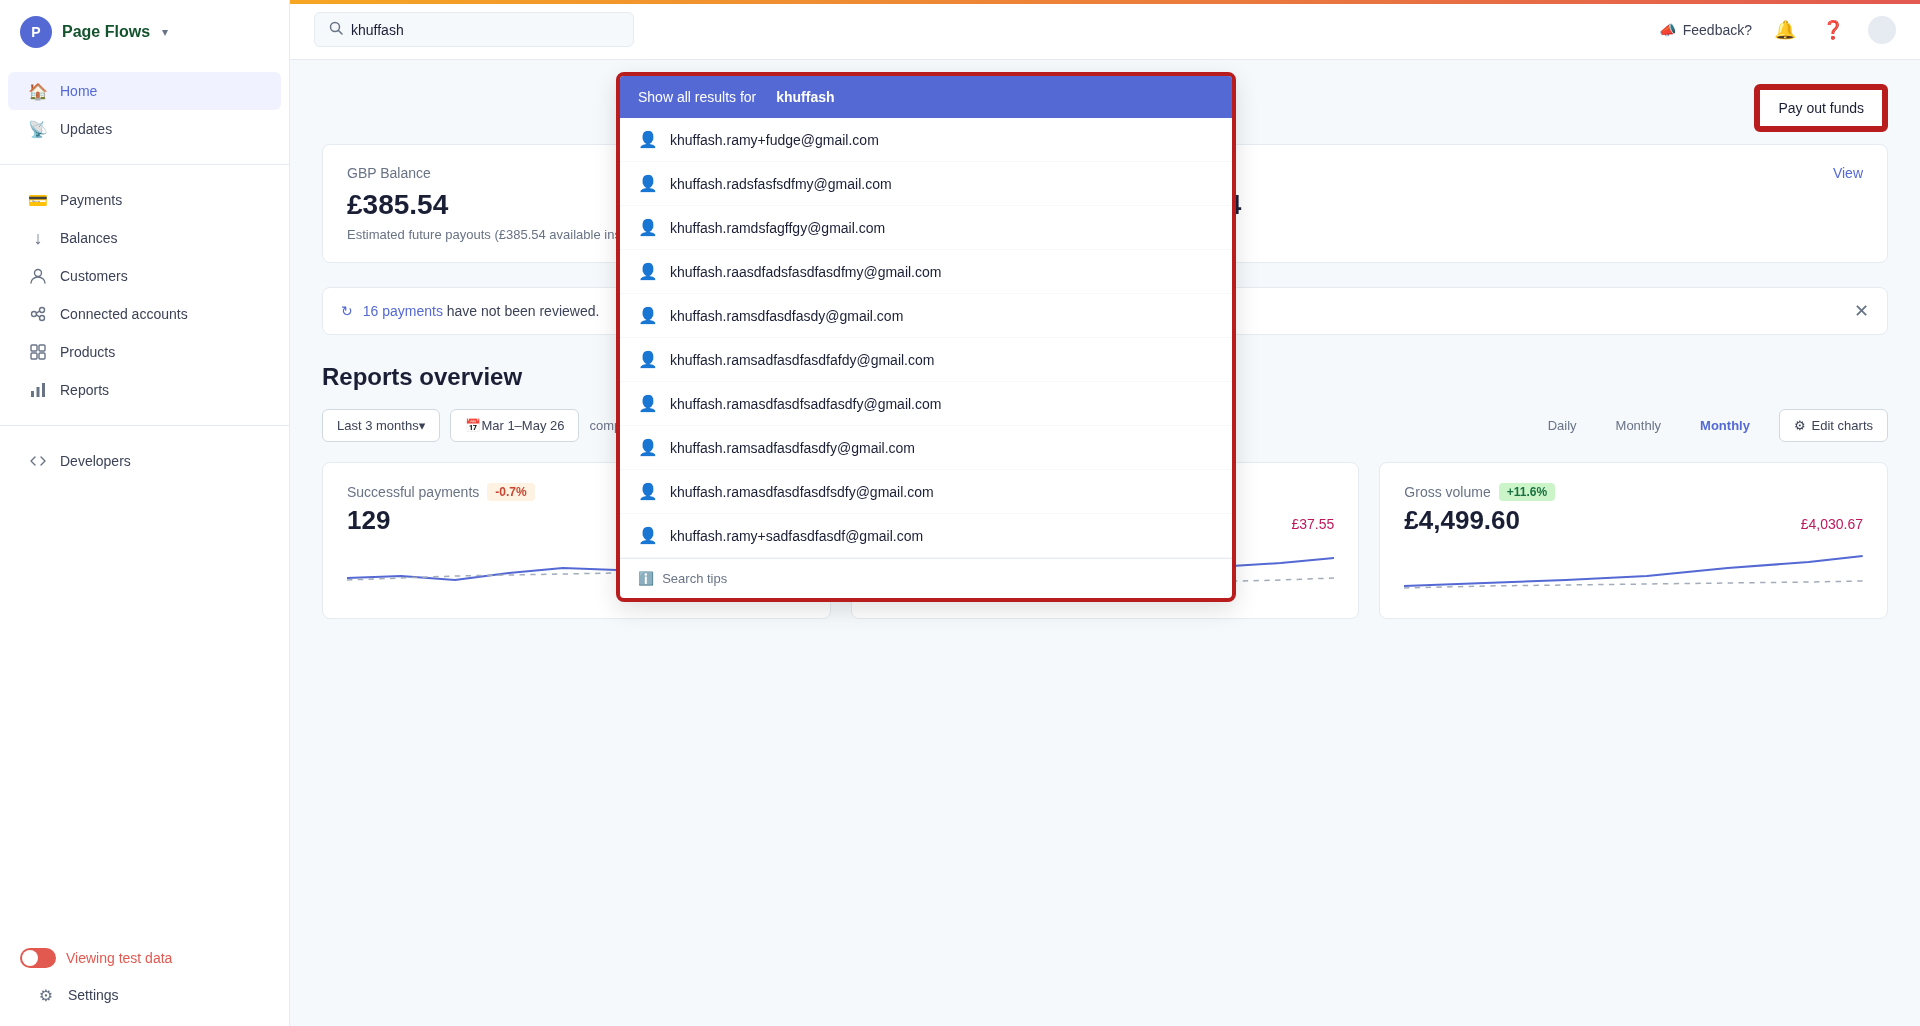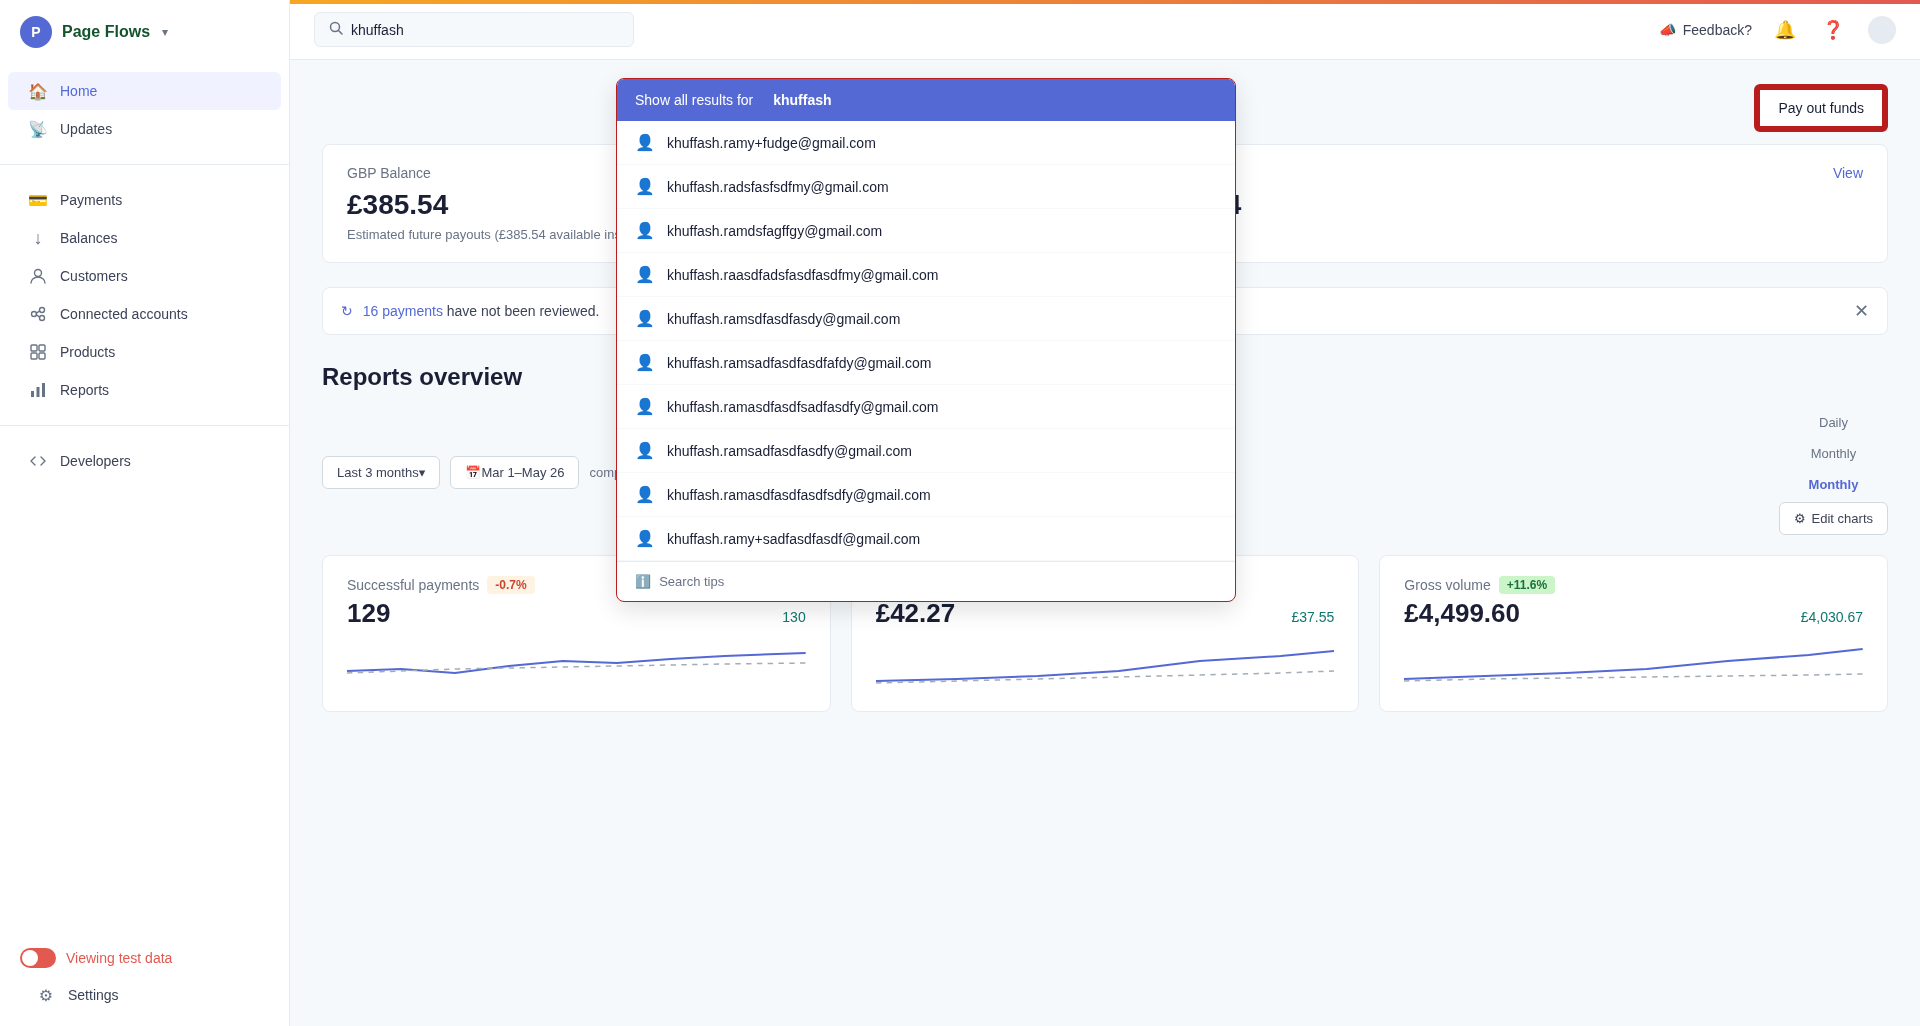--- a/index.html
+++ b/index.html
@@ -174,21 +174,21 @@
     .toolbar-btn {
       background: #fff;
       border: 1px solid #d1d9e0;
       border-radius: 6px;
       padding: 8px 14px;
       font-size: 13px; color: #3c4257;
       cursor: pointer;
       display: flex; align-items: center; 
     }
     .compared-to { font-size: 13px; color: #697386; }
-    .toolbar-right { margin-left: auto; display: flex; align-items: center; gap: 4px; flex-direction: column; }
+    .toolbar-right { margin-left: auto; display: flex; align-items: center; gap: 19px; }
     .view-btn { background: none; border: none; padding: 6px 10px; font-size: 13px; color: #697386; cursor: pointer; border-radius: 4px; }
     .view-btn.active { color: #5469d4; font-weight: 600; }
     .edit-charts-btn {
       display: flex; align-items: center; gap: 6px;
       background: #fff; border: 1px solid #d1d9e0;
       border-radius: 6px; padding: 8px 14px;
       font-size: 13px; color: #3c4257; cursor: pointer;
     }
 
     
@@ -204,34 +204,34 @@
     .metric-header { display: flex; align-items: center; gap: 8px; margin-bottom: 4px; }
     .metric-title { font-size: 14px; color: #697386; font-weight: 500; }
     .metric-badge {
       font-size: 12px; font-weight: 600;
       padding: 2px 8px; border-radius: 4px;
     }
     .badge-negative { background: #fef3e2; color: #c94631; }
     .badge-positive { background: #cbf4c9; color: #1a7140; }
     .metric-values { display: flex; align-items: baseline; justify-content: space-between; margin-bottom: 12px; }
     .metric-main { font-size: 26px; font-weight: 600; color: #1a1f36; }
-    .metric-prev { font-size: 14px; color: #0f766e; text-align: right; }
+    .metric-prev { font-size: 14px; color: #be185d; text-align: right; }
     .metric-chart { height: 50px; position: relative; }
     .chart-line {
       width: 100%; height: 100%;
     }
 
     
     #search-dropdown {
       position: absolute;
-      top: 78px;
+      top: 72px;
       left: 326px;
       width: 620px;
       background: #fff;
-      border: 1px solid #b91c1c;
+      border: 4px solid #b91c1c;
       border-radius: 8px;
       box-shadow: 0 8px 24px rgba(0,0,0,0.12);
       z-index: 200;
       overflow: hidden;
     }
     .dropdown-highlight {
       background: #5469d4;
       padding: 13px 18px;
       font-size: 14px; color: #fff;
       cursor: pointer;

